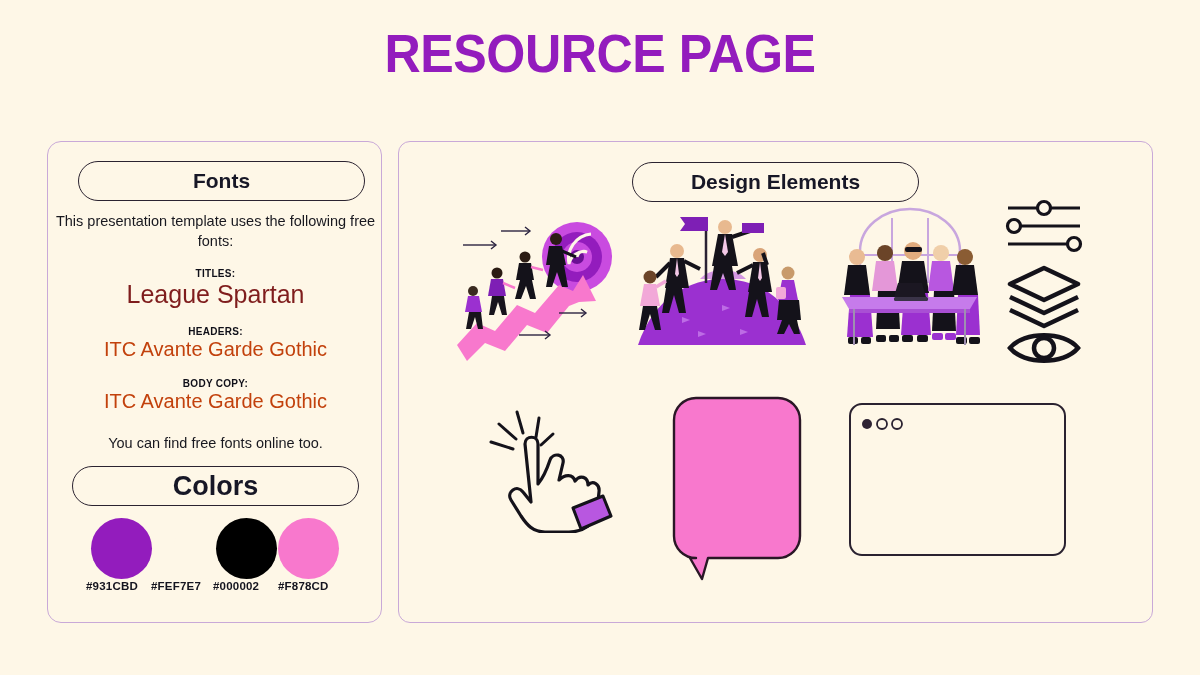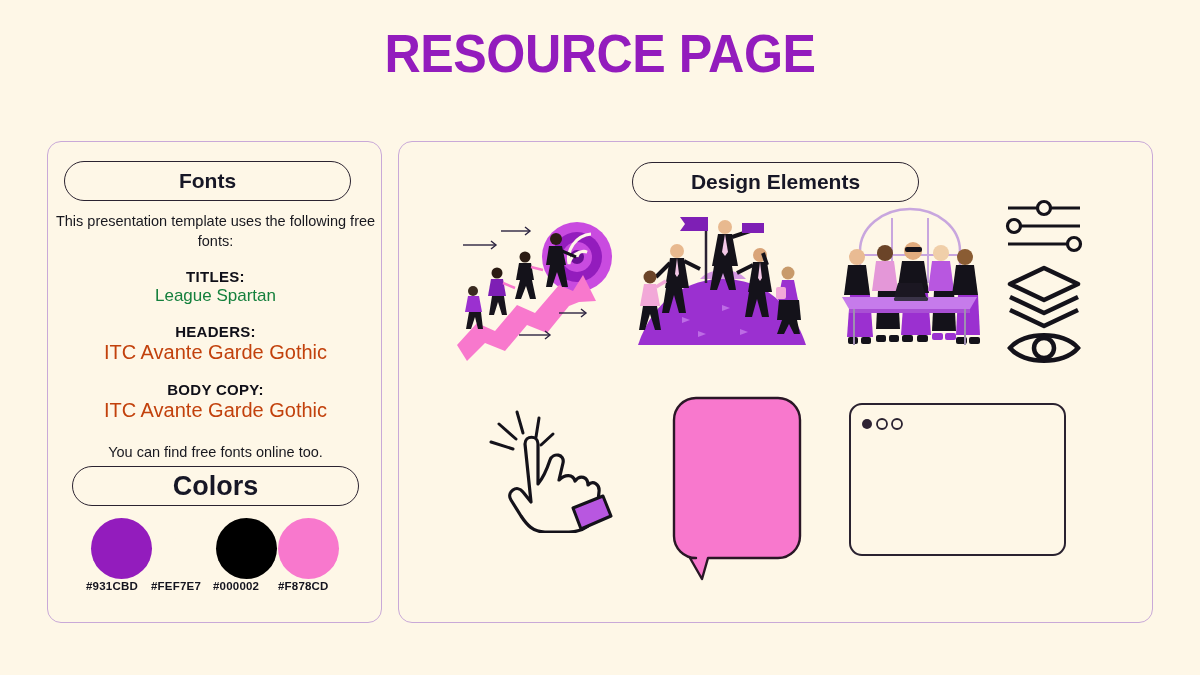--- a/index.html
+++ b/index.html
@@ -26,41 +26,41 @@
   }
 
   
   .panel {
     position: absolute;
     border: 1.5px solid #c9a9d8;
     border-radius: 14px;
     background: transparent;
   }
   .panel-left  { left: 47px;  top: 141px; width: 335px; height: 482px; }
-  .panel-right { left: 398px; top: 141px; width: 755px; height: 482px; }
+  .panel-right { left: 398px; top: 141px; width: 755px; height: 482px; border-radius: 12px; }
 
   
   .pill {
     position: absolute;
     border: 1.6px solid #2b2330;
     border-radius: 30px;
     display: flex; align-items: center; justify-content: center;
     color: #171726;
     font-weight: 700;
   }
-  .pill-fonts   { left: 16px; top: 19px; width: 287px; height: 40px; font-size: 21px; }
+  .pill-fonts   { left: 30px; top: 19px; width: 287px; height: 40px; font-size: 21px; }
   .pill-colors  { left: 24px; top: 324px; width: 287px; height: 40px; font-size: 27px; }
   .pill-design  { left: 233px; top: 20px; width: 287px; height: 40px; font-size: 21px; }
 
   
   .fonts-body { position: absolute; left: 0; top: 70px; width: 335px; text-align: center; color: #18181f; }
   .fonts-intro { font-size: 14.5px; line-height: 1.35; }
   .font-group { margin-top: 17px; }
-  .font-label { font-size: 15px; font-weight: 700; letter-spacing: .3px; color: #0f0f18; text-align: center; }
-  .font-name-lg { font-size: 17px; color: #15803d; margin-top: 1px; }
+  .font-label { font-size: 10px; font-weight: 700; letter-spacing: .3px; color: #0f0f18; text-align: center; }
+  .font-name-lg { font-size: 25px; color: #7f1d1d; margin-top: 1px; }
   .font-name-md { font-size: 20px; color: #c2410c; margin-top: 1px; }
   .fonts-outro { margin-top: 22px; font-size: 14.5px; }
 
   
   .swatch-row { position: absolute; left: 0; top: 376px; width: 335px; height: 66px; }
   .swatch {
     position: absolute; top: 0; width: 61px; height: 61px; border-radius: 50%;
   }
   .sw0 { left: 43px; }
   .sw1 { left: 126px; }

